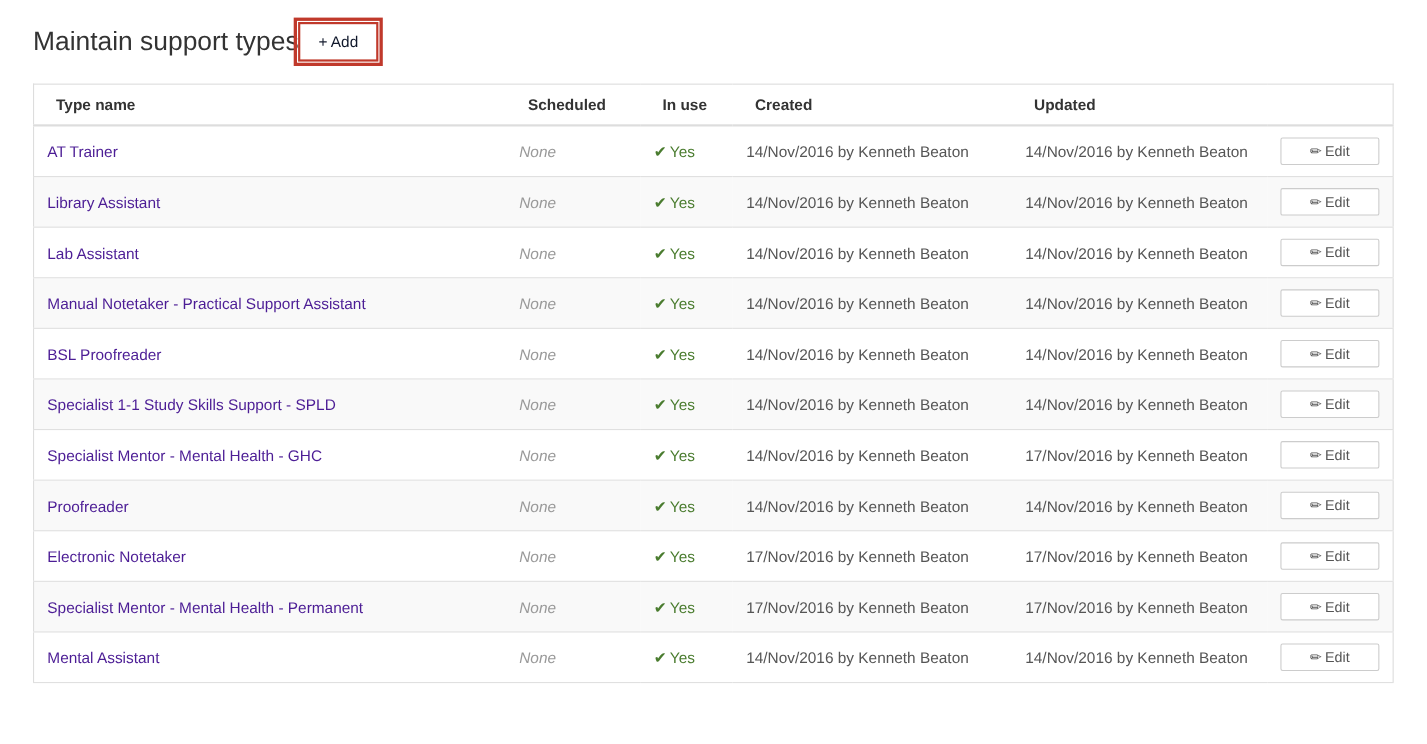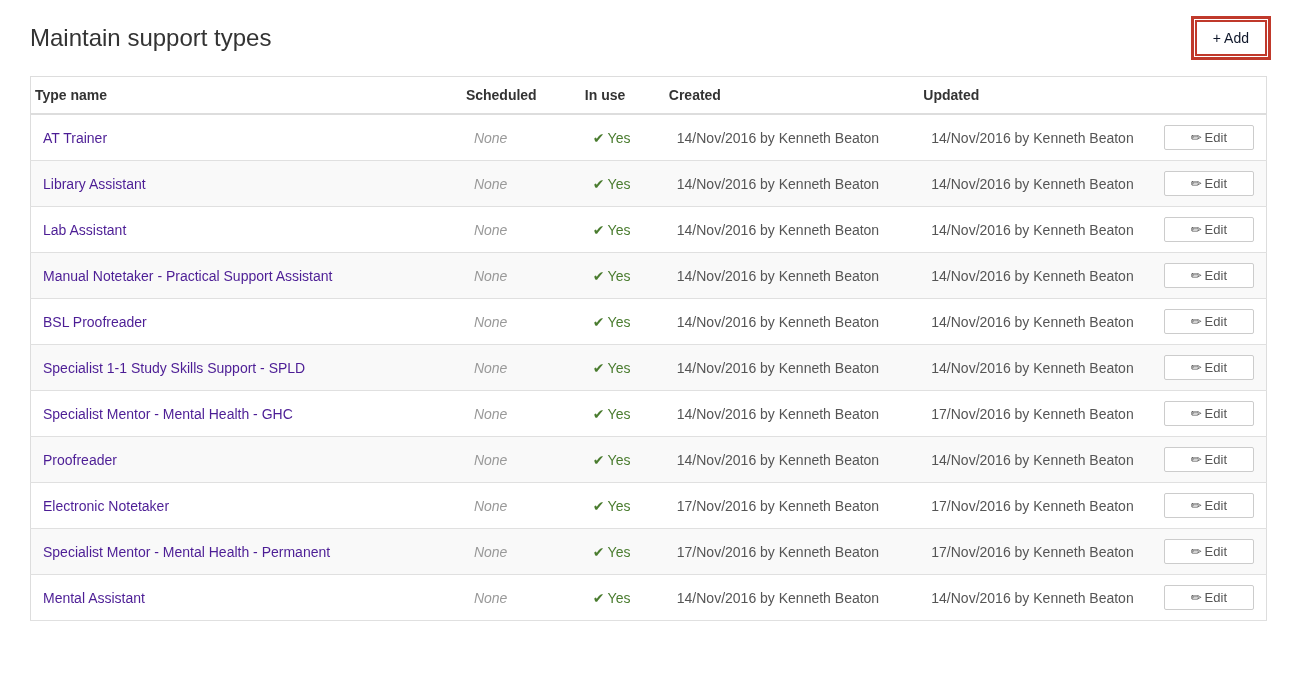--- a/index.html
+++ b/index.html
@@ -9,21 +9,21 @@
       background: #fff;
       color: #333;
     }
     .page-container {
       padding: 20px 30px;
       max-width: 1297px;
       margin: 0 auto;
     }
     .page-header {
       display: flex;
-      justify-content: space-between;
+      justify-content: flex-start;
       align-items: center;
       margin-bottom: 20px;
     }
     .page-title {
       font-size: 24px;
       font-weight: normal;
       color: #333;
     }
     .add-button {
       background: #fff;
@@ -38,21 +38,21 @@
     table {
       width: 100%;
       border-collapse: collapse;
       border: 1px solid #ddd;
     }
     thead tr {
       background: #f5f5f5;
     }
     th {
       text-align: left;
-      padding: 10px 4px;
+      padding: 10px 20px;
       font-weight: bold;
       border-bottom: 2px solid #ddd;
       color: #333;
     }
     td {
       padding: 10px 12px;
       border-bottom: 1px solid #e0e0e0;
       vertical-align: middle;
     }
     tr:nth-child(even) {

